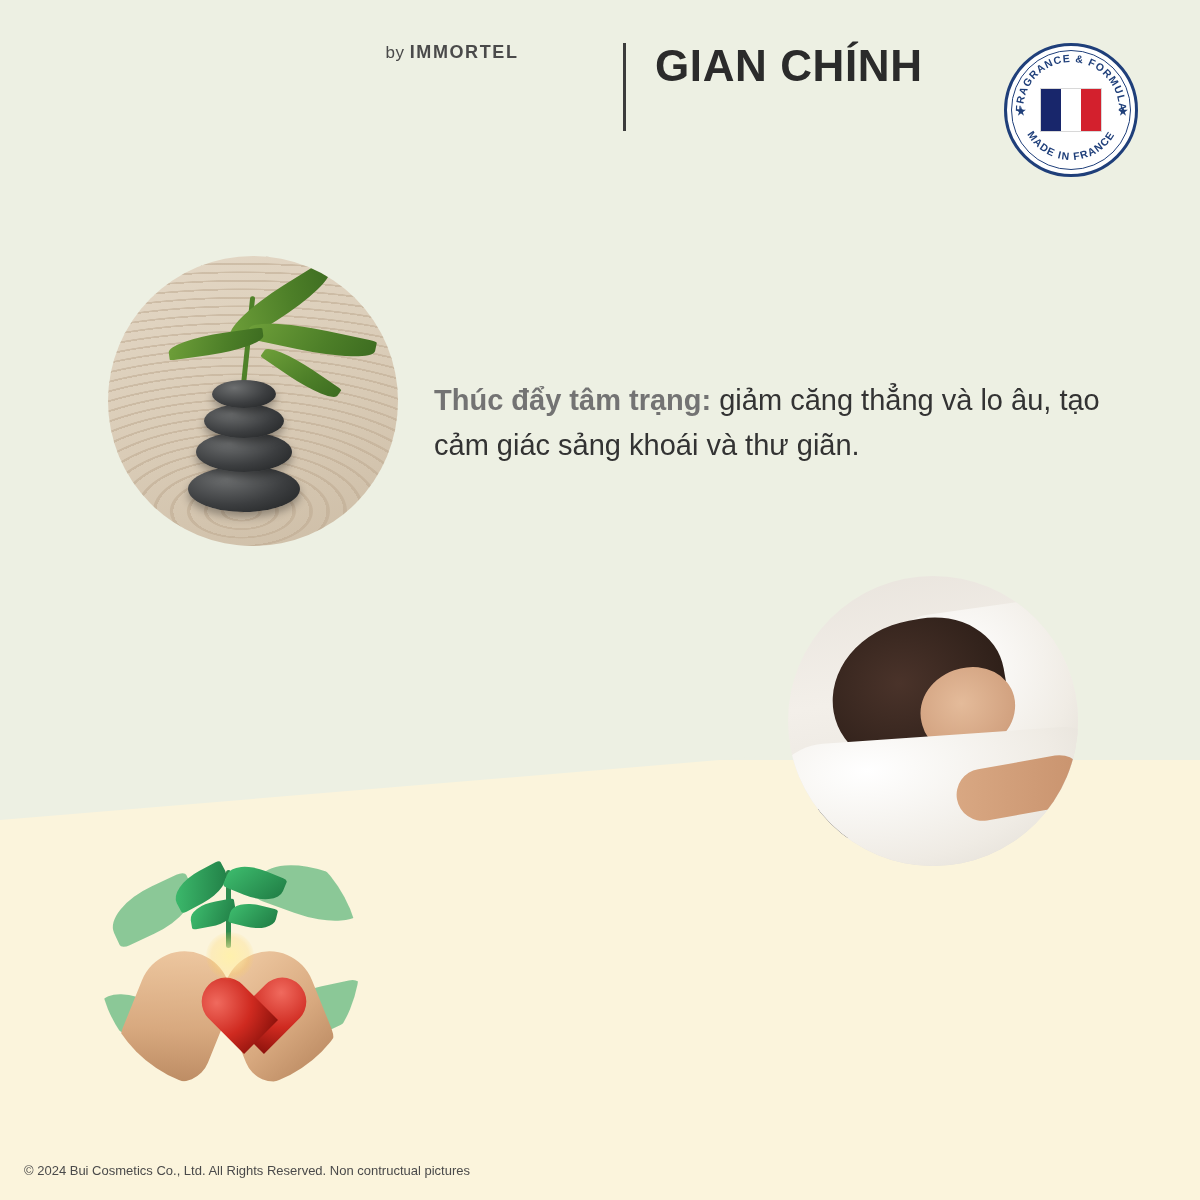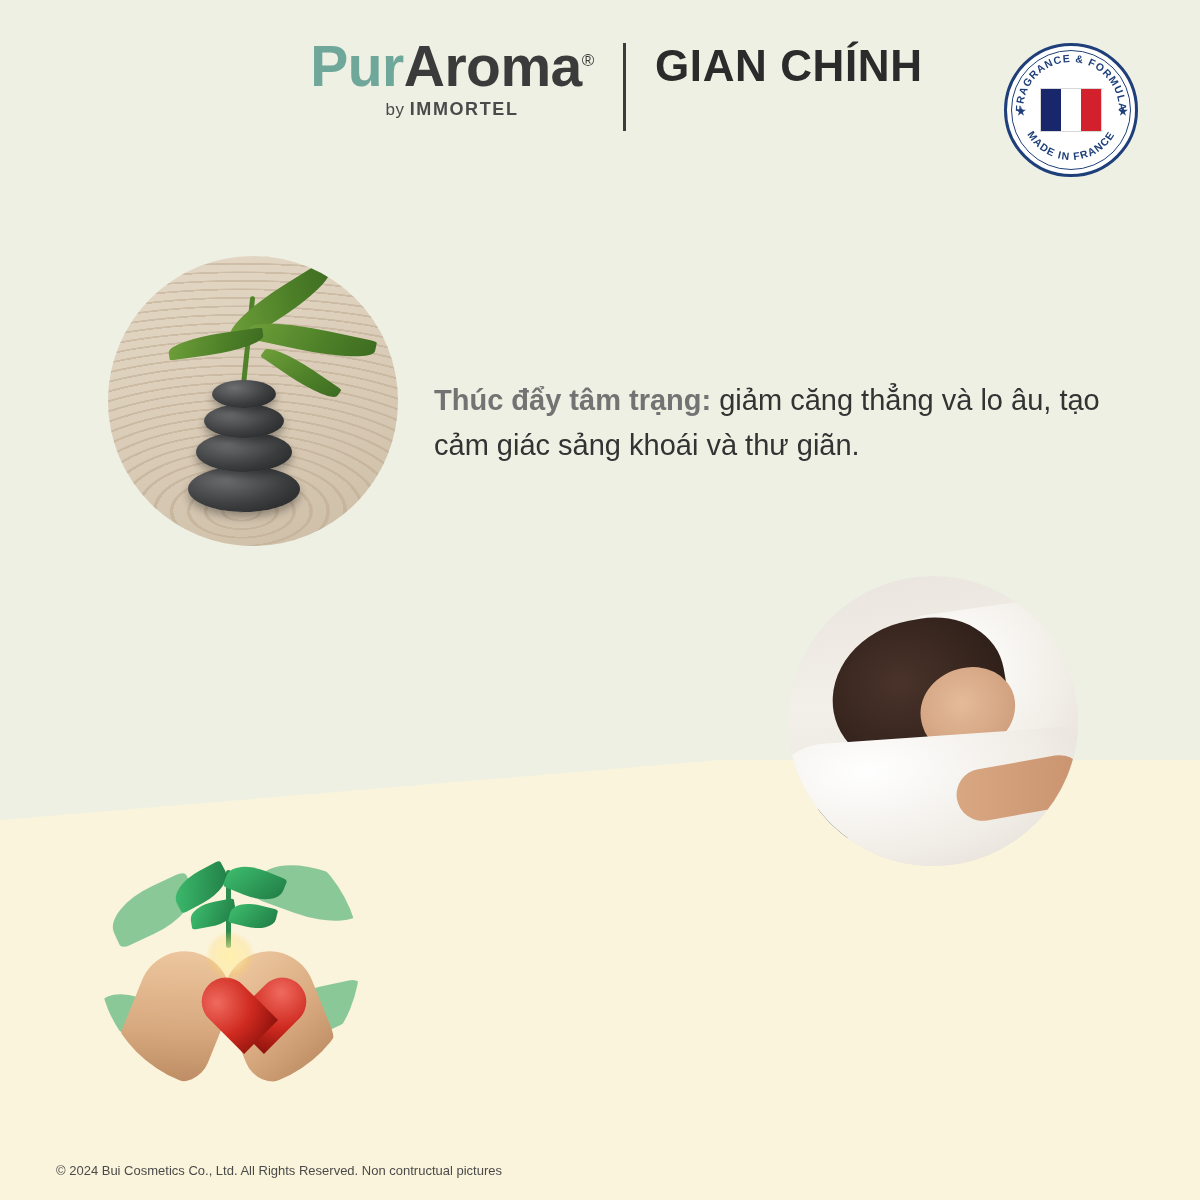--- a/index.html
+++ b/index.html
@@ -322,38 +322,34 @@
   .t1 { left: 434px; top: 378px; width: 680px; }
   .t2 { left: 118px; top: 660px; width: 640px; }
   .t3 { left: 434px; top: 968px; width: 680px; }
 
   .footer {
     position: absolute;
     left: 24px;
     bottom: 22px;
     font-size: 13px;
     color: #4a4a4a;
-    margin-left: 32px;
   }
 </style>
 </head>
 <body>
 
 <div class="page">
 
   <div class="bg-top"></div>
   <div class="bg-bottom"></div>
   <div class="bg-green-left"></div>
 
   <div class="header">
 
     <div class="brand-block">
-      <div class="brand-main">
-        <span class="pur">Pur</span><span class="aroma">Aroma</span><span class="brand-reg">®</span>
-      </div>
       <div class="brand-sub">
         <span class="by">by </span><span class="immortel">IMMORTEL</span>
       </div>
     </div>
 
     <div class="divider"></div>
 
     <div class="headline">
       <div>GIAN CHÍNH</div>
     </div>

